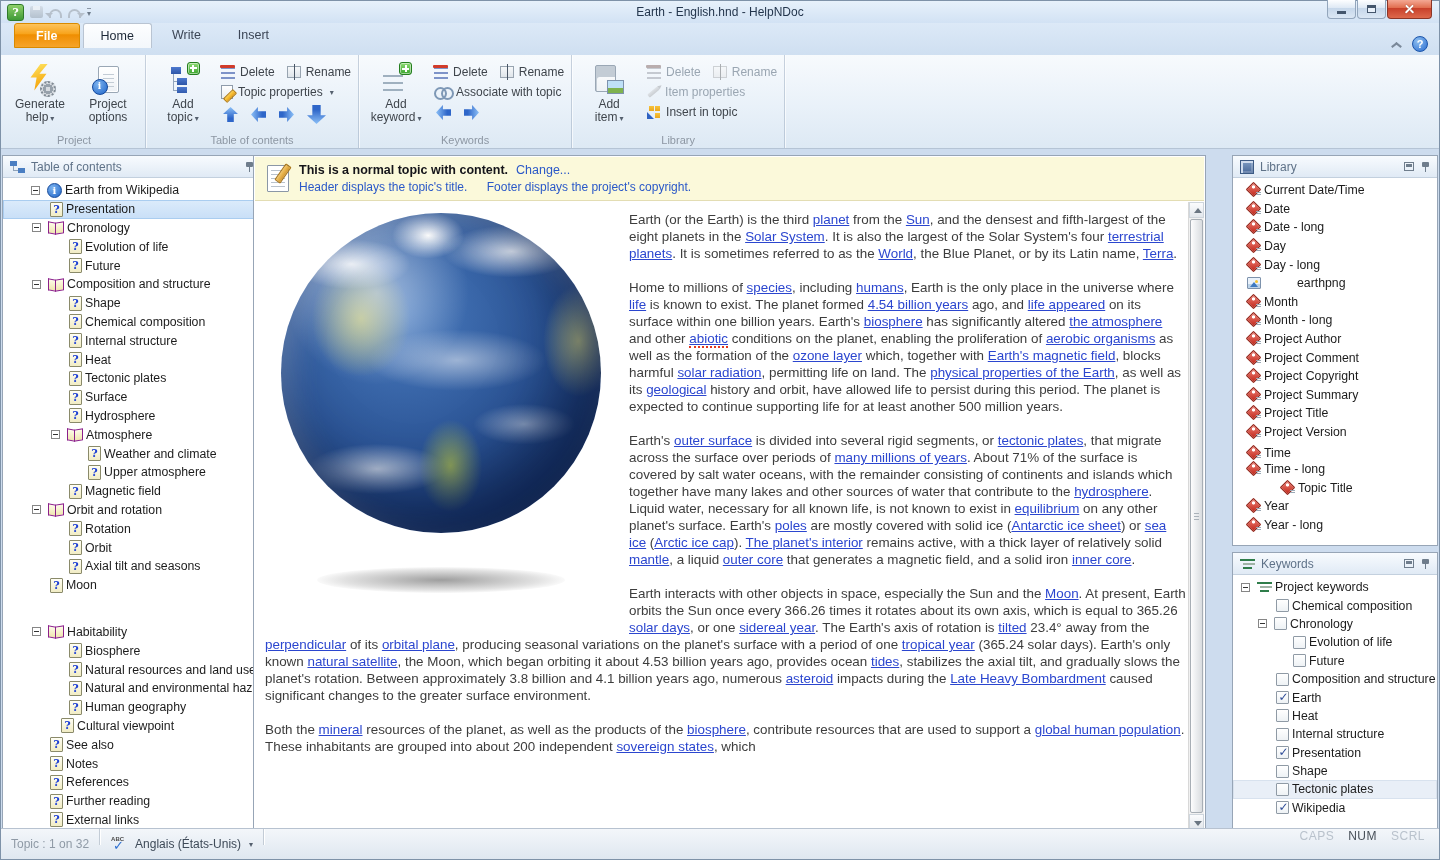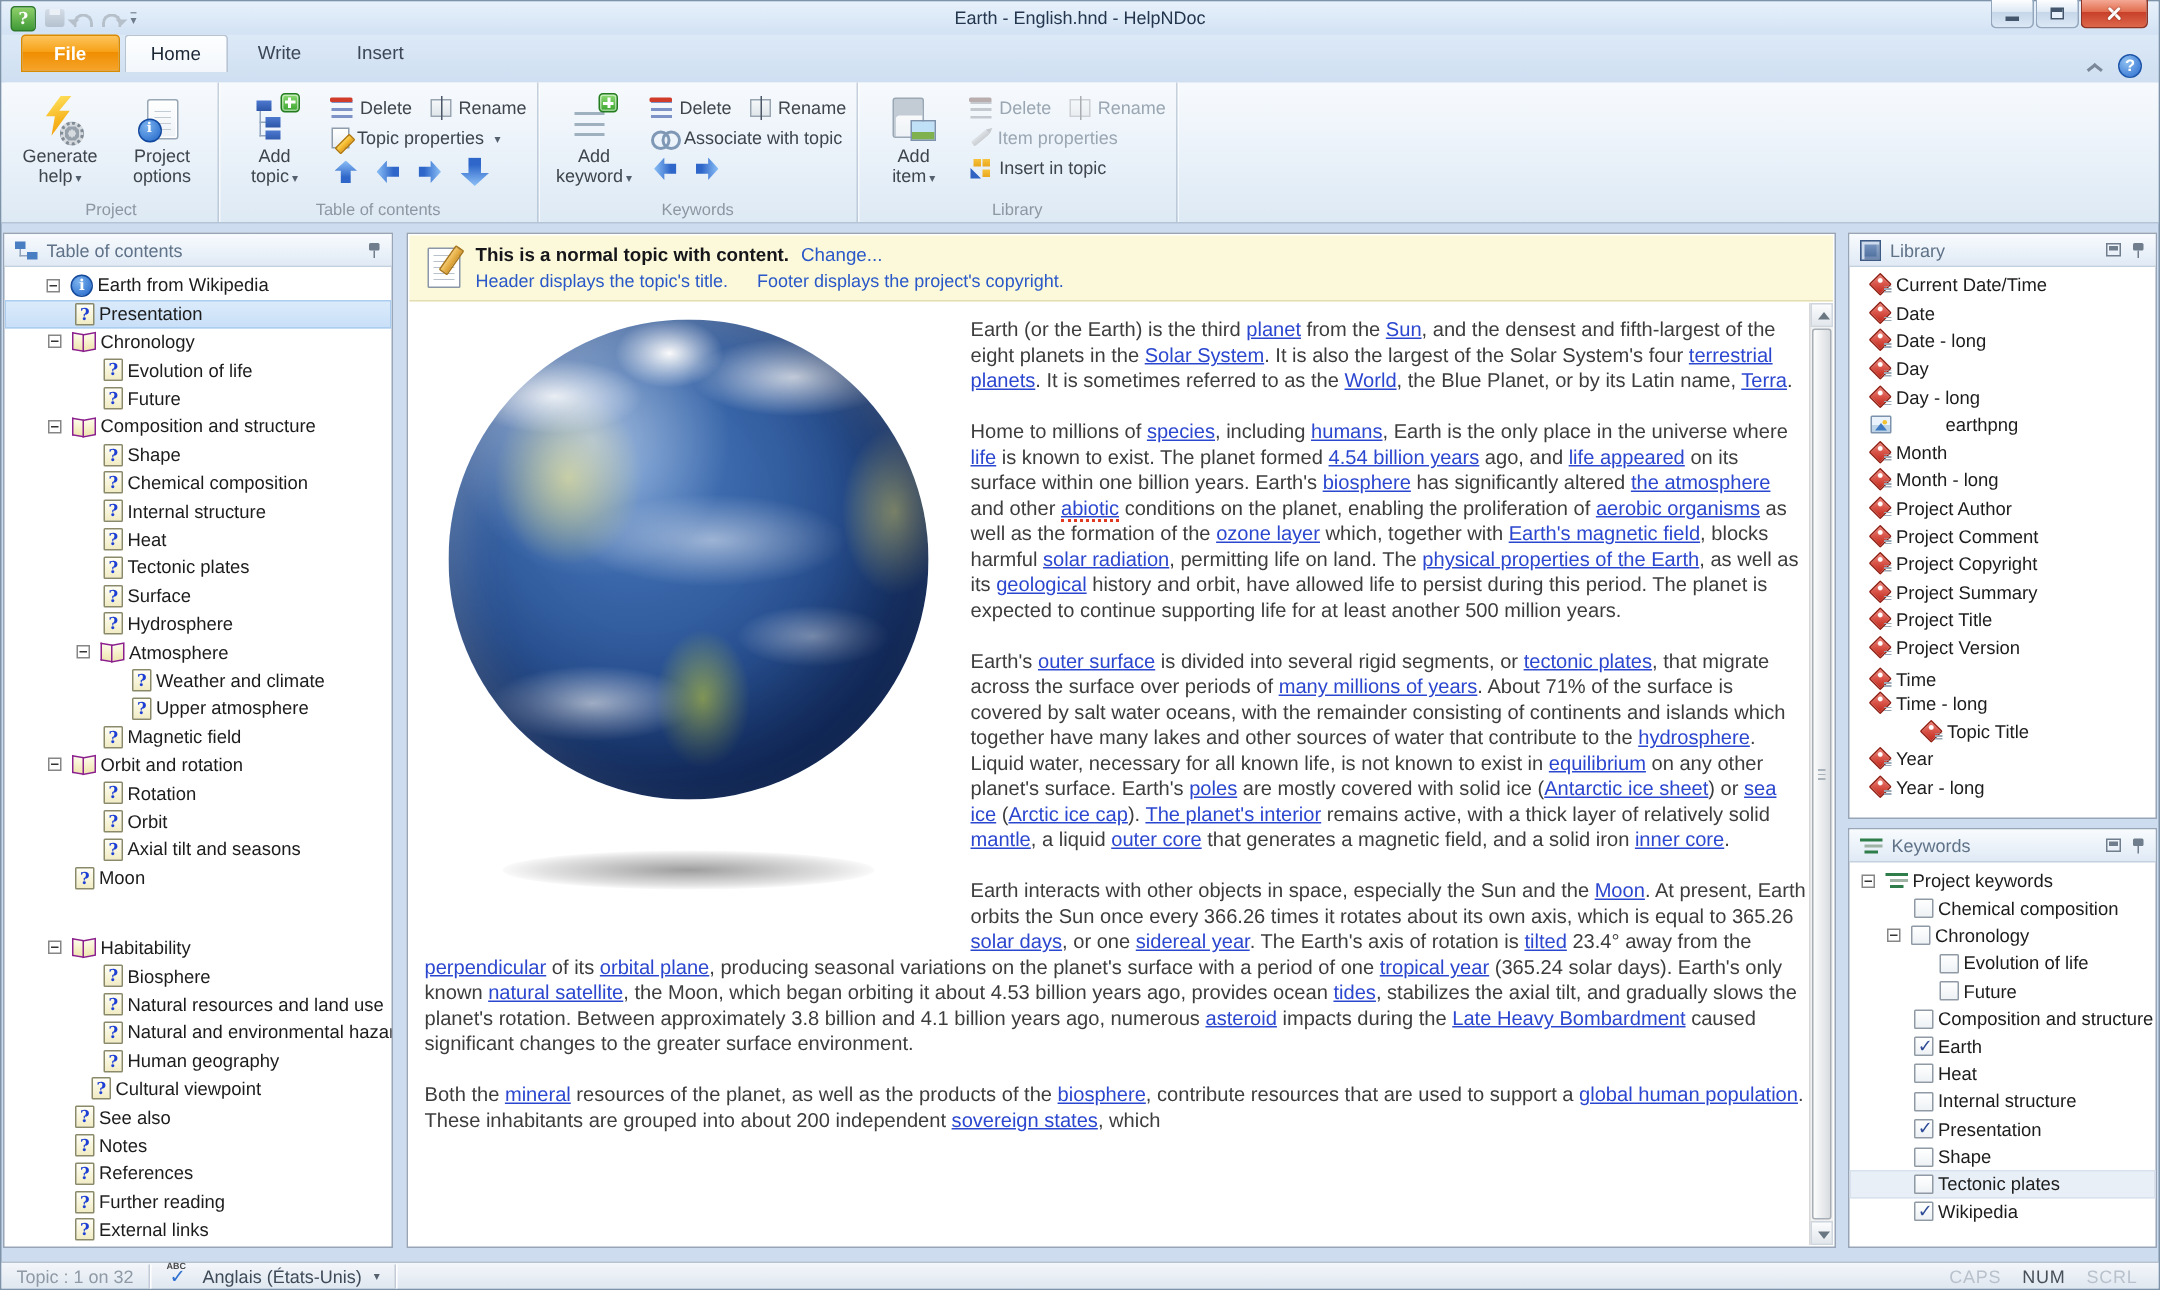--- a/index.html
+++ b/index.html
@@ -160,21 +160,21 @@
     background:radial-gradient(circle at 30% 30%,#fff 1.2px,transparent 2px),linear-gradient(135deg,#ef8075,#c1271b);
     border:1px solid #8f1d12;border-radius:1px}
   .ic-tag::after{content:"";position:absolute;right:0;bottom:2px;width:5px;height:4px;
     background:repeating-linear-gradient(0deg,#9aa8b5 0 1px,transparent 1px 2px)}
   .ic-img{width:14px;height:12px;background:linear-gradient(180deg,#eaf2fb 55%,#bcd3e8 55%);border:1px solid #7d92ac;border-radius:1px}
   .ic-img::before{content:"";position:absolute;right:2px;top:2px;width:3px;height:3px;border-radius:50%;background:#f3c230}
   .ic-img::after{content:"";position:absolute;left:2px;bottom:1px;border-left:4px solid transparent;border-right:4px solid transparent;border-bottom:5px solid #3f7ac0}
   .cb{width:13px;height:13px;border:1px solid #8f9aa5;background:linear-gradient(#fff,#eef2f5);border-radius:1px;position:relative;flex:none}
   .cb.ck::after{content:"✓";position:absolute;left:0;top:-3px;width:13px;text-align:center;color:#2c4a96;font:bold 12px/16px "DejaVu Sans",sans-serif}
   
-  .editor{position:absolute;left:271px;top:155px;width:953px;height:677px;background:#fff;border:1px solid #97a5b6}
+  .editor{position:absolute;left:253px;top:155px;width:953px;height:677px;background:#fff;border:1px solid #97a5b6}
   .notice{position:absolute;left:1px;right:1px;top:1px;height:44px;background:#fbf9da;border-bottom:1px solid #e3ddb3;
     display:flex;align-items:center;gap:10px;padding:0 12px}
   .nicon{width:22px;height:27px;background:#fff;border:1px solid #8b97a6;border-radius:1px;position:relative;flex:none}
   .nicon::before{content:"";position:absolute;left:3px;right:3px;top:4px;height:17px;
     background:repeating-linear-gradient(0deg,#b9c2cc 0 1px,transparent 1px 4px)}
   .nicon::after{content:"";position:absolute;right:-5px;top:4px;width:18px;height:5px;
     background:linear-gradient(#f5c86a,#d79b2f);transform:rotate(-55deg);border-radius:1px;border:1px solid #a9761b}
   .nl1{font-size:12.5px;color:#15151a}
   .nl1 b{margin-right:8px}
   .nl2{font-size:12px;margin-top:3px}
@@ -206,22 +206,22 @@
   .sarr{position:absolute;left:0;right:0;height:16px;background:linear-gradient(#fbfcfd,#e2e7ec);border:1px solid #cfd6dd}
   .sarr.up{top:0}.sarr.dn{bottom:0}
   .sarr::after{content:"";position:absolute;left:4px;width:0;height:0;border-left:4px solid transparent;border-right:4px solid transparent}
   .sarr.up::after{top:5px;border-bottom:5px solid #6a7682}
   .sarr.dn::after{top:6px;border-top:5px solid #6a7682}
   .thumb{position:absolute;left:1px;right:1px;top:17px;bottom:17px;border:1px solid #a7aeb5;border-radius:2px;
     background:linear-gradient(90deg,#fdfdfd,#eceef0 45%,#d9dcdf)}
   .thumb::after{content:"";position:absolute;left:3px;right:3px;top:50%;height:8px;margin-top:-4px;
     background:repeating-linear-gradient(0deg,#aab2ba 0 1px,transparent 1px 3px)}
   
-  .statusbar{position:absolute;left:1px;right:1px;bottom:1px;height:18px;border-top:1px solid #b7c2d0;
-    background:linear-gradient(#f3f6fa,#dfe7f0);display:flex;align-items:center;font-size:12px;color:#3e4document?#3e4document}
+  .statusbar{position:absolute;left:1px;right:1px;bottom:1px;height:31px;border-top:1px solid #b7c2d0;
+    background:linear-gradient(#f3f6fa,#dfe7f0);display:flex;align-items:flex-start;font-size:12px;color:#3e4document?#3e4document}
   .statusbar{color:#3e4a58}
   .sseg{display:flex;align-items:center;gap:6px;padding:0 10px;height:100%}
   .sseg.first{color:#8f9aa6;min-width:96px}
   .sdiv{width:1px;height:16px;background:#c3ccd6;box-shadow:1px 0 0 #fff}
   .abcico{position:relative;width:19px;height:17px;flex:none}
   .abcico::before{content:"ABC";position:absolute;left:1px;top:0;font:bold 6px/6px "Liberation Sans",sans-serif;color:#4a4a4a;letter-spacing:0}
   .abcico::after{content:"✓";position:absolute;left:3px;top:2px;color:#2d6fd0;font:bold 13px/15px "DejaVu Sans",sans-serif}
   .sright{margin-left:auto;display:flex;align-items:center;gap:14px;padding-right:14px}
   .klock{letter-spacing:.5px}
   .klock.off{color:#b9c2cc}

